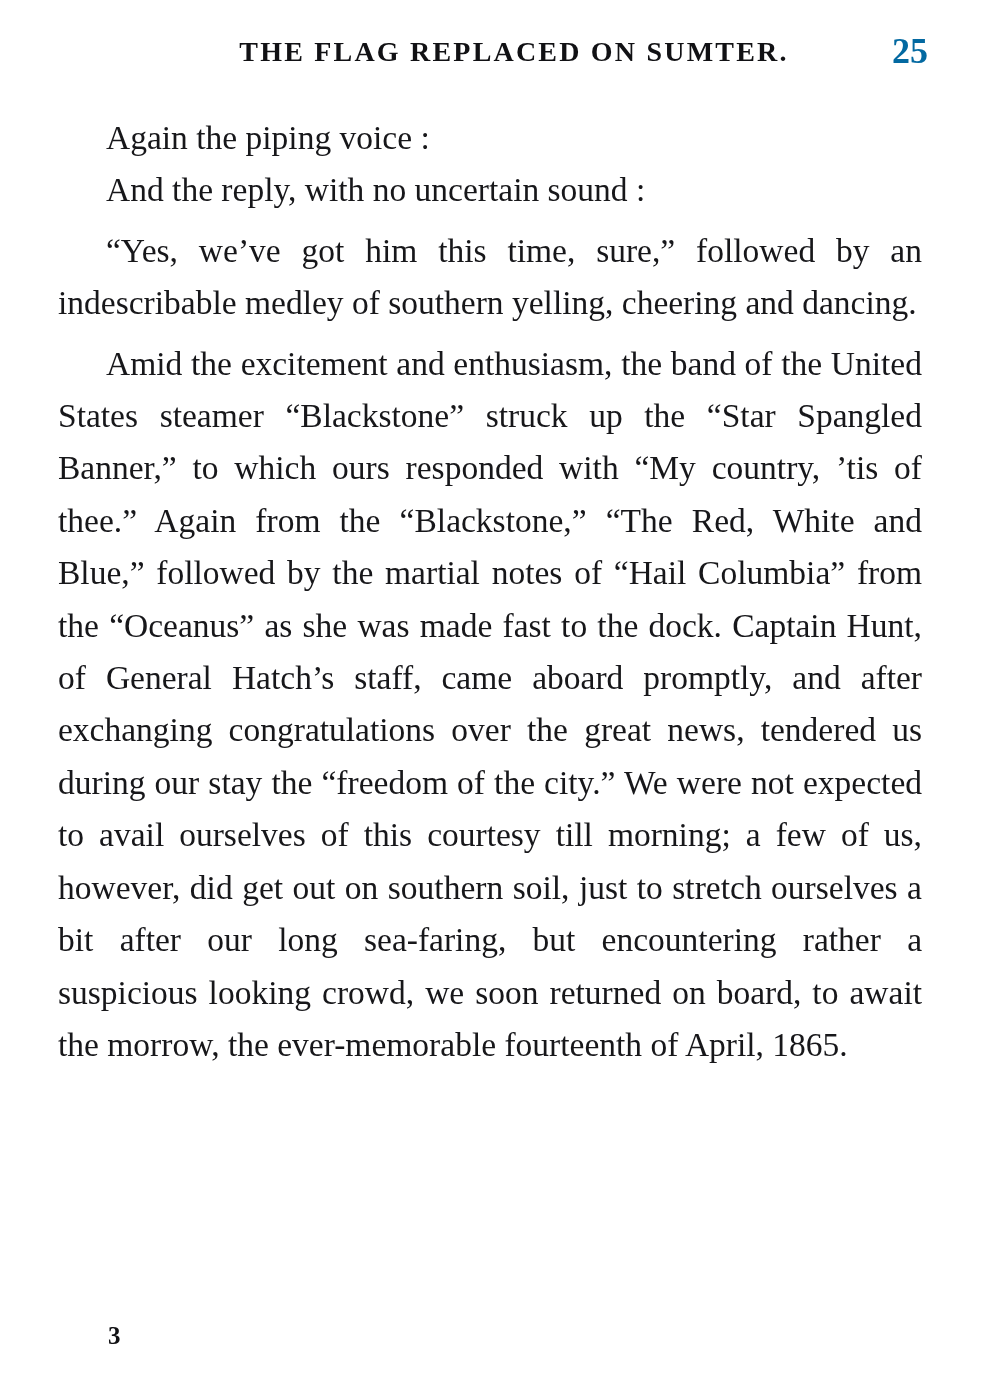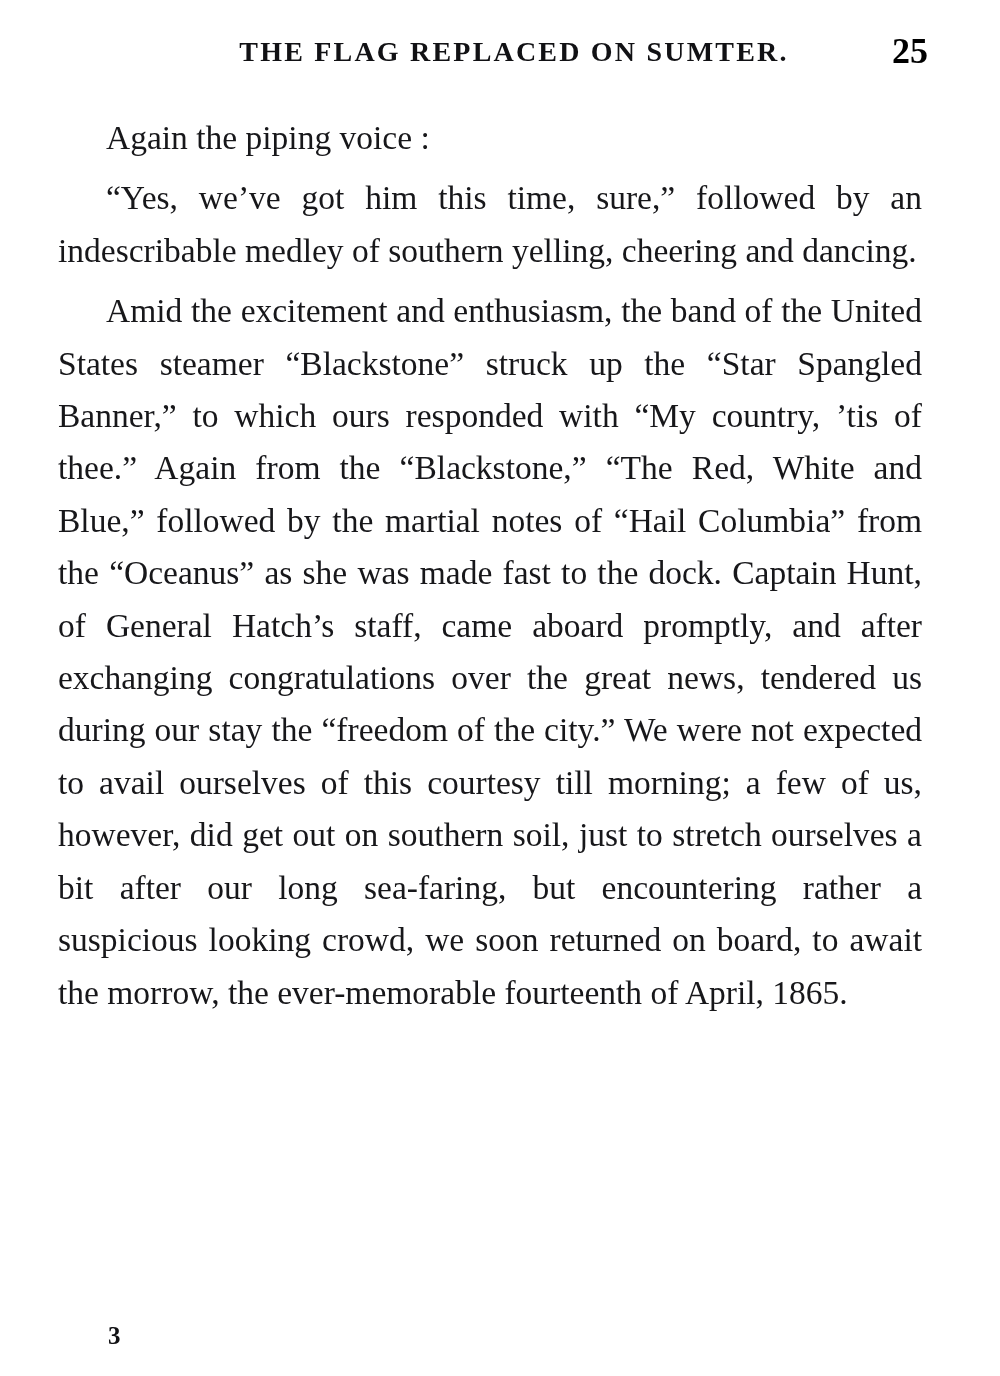--- a/index.html
+++ b/index.html
@@ -37,21 +37,21 @@
     color: #111114;
     padding-left: 28px;
     box-sizing: border-box;
   }
   .folio {
     position: absolute;
     right: 72px;
     top: -6px;
     font-size: 36px;
     font-weight: 700;
-    color: #000000;
+    color: #0369a1;
   }
   .body-text {
     position: absolute;
     left: 50px;
     top: 104px;
     width: 880px;
     font-size: 33.5px;
     line-height: 52.4px;
     text-align: justify;
     color: #17171a;
@@ -88,20 +88,21 @@
 
   <div class="header">
     <div class="running-title">THE FLAG REPLACED ON SUMTER.</div>
     <div class="folio">25</div>
   </div>
 
   <div class="body-text">
 
     <div class="para lines-block">
       <span class="line">Again the piping voice :</span>
+      <span class="line">And the reply, with no uncertain sound :</span>
     </div>
 
     <p class="para">“Yes, we’ve got him this time, sure,” followed by an indescribable medley of southern yelling, cheering and dancing.</p>
 
     <p class="para">Amid the excitement and enthusiasm, the band of the United States steamer “Blackstone” struck up the “Star Spangled Banner,” to which ours responded with “My country, ’tis of thee.”  Again from the “Blackstone,” “The Red, White and Blue,” followed by the martial notes of “Hail Columbia” from the “Oceanus” as she was made fast to the dock.  Captain Hunt, of General Hatch’s staff, came aboard promptly, and after exchanging congratulations over the great news, tendered us during our stay the “freedom of the city.”  We were not expected to avail ourselves of this courtesy till morning; a few of us, however, did get out on southern soil, just to stretch ourselves a bit after our long sea-faring, but encountering rather a suspicious looking crowd, we soon returned on board, to await the morrow, the ever-memorable fourteenth of April, 1865.</p>
 
   </div>
 
   <div class="signature">3</div>
 

